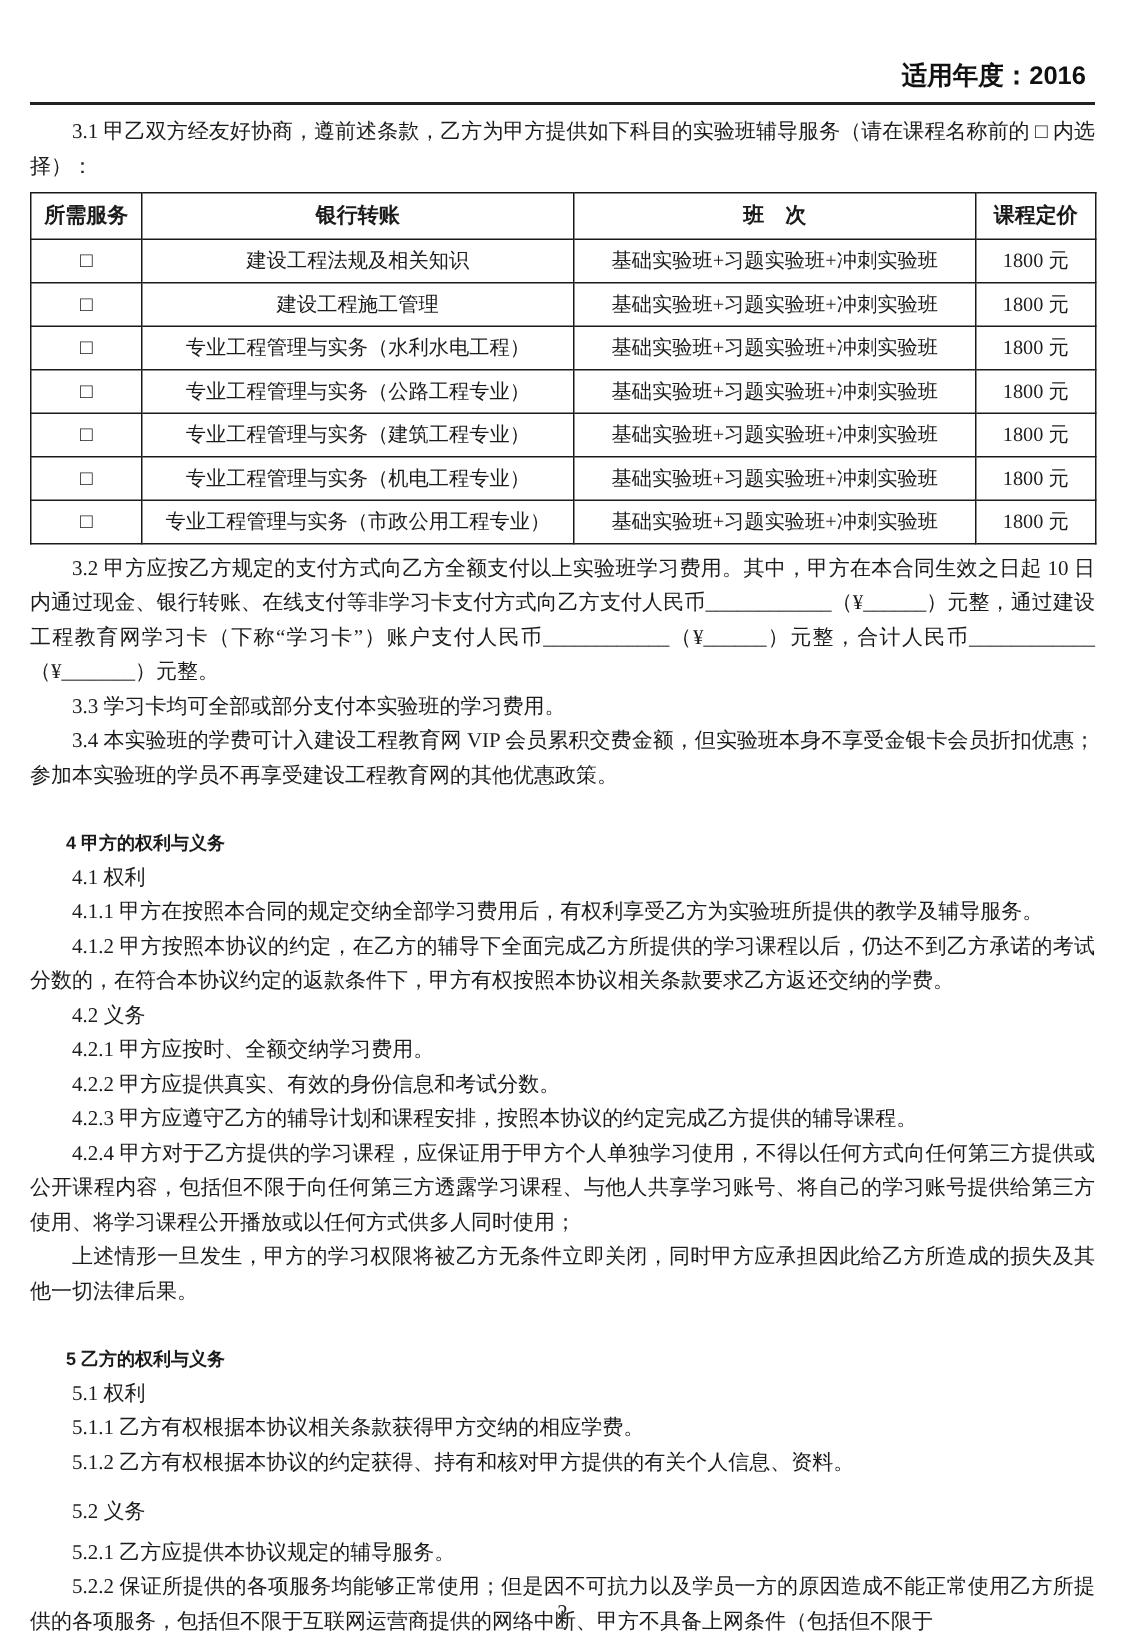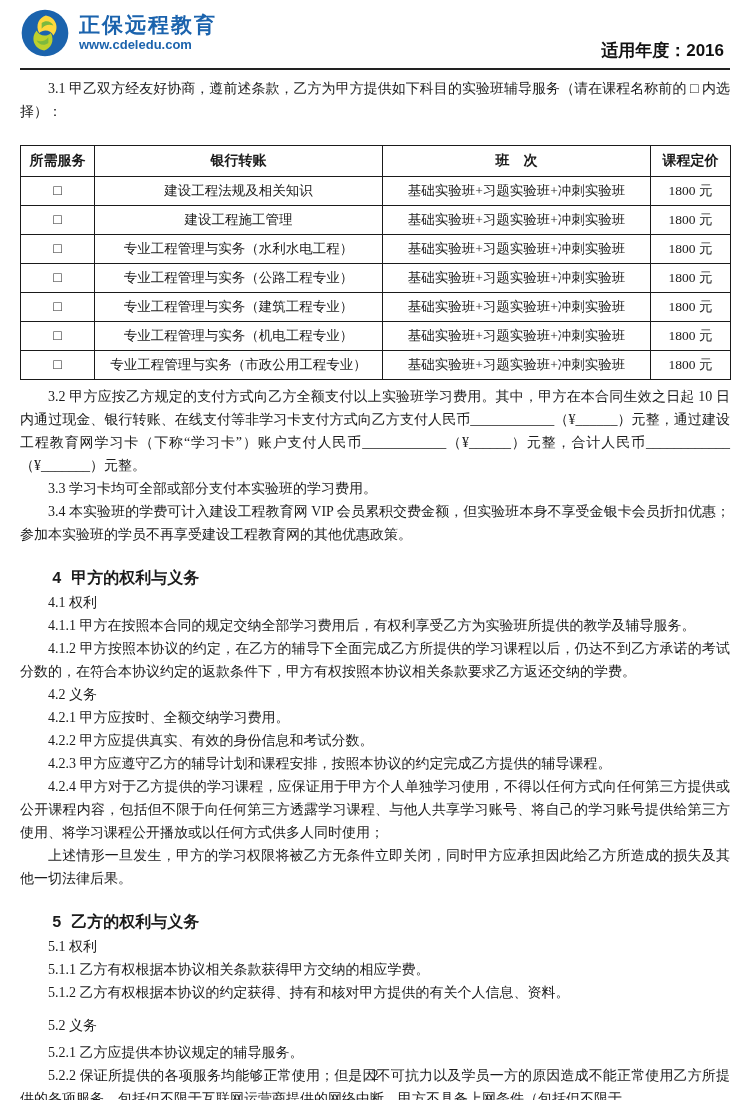--- a/index.html
+++ b/index.html
@@ -26,24 +26,24 @@
     position:absolute;right:6px;bottom:2px;
     font-family:"Liberation Sans","DejaVu Sans",sans-serif;
     font-size:17px;font-weight:bold;color:#111;
   }
   .rule{border:none;border-top:2px solid #222;margin:4px 0 0 0;}
   
   .para{
     font-size:14px;line-height:23px;text-align:justify;
     text-indent:2em;margin:0;
   }
-  .para.first{margin-top:7px;margin-bottom:22px;}
+  .para.first{margin-top:7px;margin-bottom:5px;}
   .heading{
-    font-family:Liberation Mono, monospace;
-    font-size:16px;font-weight:bold;line-height:23px;
+    font-family:Liberation Sans, sans-serif;
+    font-size:12px;font-weight:bold;line-height:23px;
     text-indent:2em;margin:22px 0 0 0;
   }
   .gap-sm{margin-top:10px;margin-bottom:4px;}
   
   table.courses{
     width:100%;border-collapse:collapse;margin:4px 0 5px 0;
     font-size:13.5px;table-layout:fixed;
   }
   table.courses td,table.courses th{
     border:1.5px solid #1a1a1a;text-align:center;vertical-align:middle;
@@ -58,33 +58,20 @@
     position:absolute;bottom:16px;left:0;width:100%;
     text-align:center;font-size:14px;color:#222;
   }
 </style>
 </head>
 <body>
 
 <div class="page">
 
   <div class="hdr">
-    <div class="brand">
-      <svg class="logo-circle" viewBox="0 0 60 60">
-        <circle cx="30" cy="30" r="28" fill="#1b63ad"></circle>
-        <path d="M31 9 C 43 11, 48 24, 40 33 C 37 26, 28 25, 23 30 C 18 21, 23 11, 31 9 Z" fill="#ffd83d"></path>
-        <path d="M29 51 C 17 49, 12 36, 20 27 C 23 34, 32 35, 37 30 C 42 39, 37 49, 29 51 Z" fill="#bdd02c"></path>
-        <path d="M26 18 C 31 14, 38 16, 40 21 C 34 19, 29 21, 26 25 Z" fill="#7cb93e"></path>
-        <path d="M34 42 C 29 46, 22 44, 20 39 C 26 41, 31 39, 34 35 Z" fill="#7cb93e"></path>
-      </svg>
-      <div class="brand-text">
-        <span class="brand-name">正保远程教育</span>
-        <span class="brand-url">www.cdeledu.com</span>
-      </div>
-    </div>
     <span class="year">适用年度：2016</span>
   </div>
   <hr class="rule">
 
   <p class="para first">3.1 甲乙双方经友好协商，遵前述条款，乙方为甲方提供如下科目的实验班辅导服务（请在课程名称前的 □ 内选择）：</p>
 
   <table class="courses">
     <colgroup>
       <col style="width:74px">
         <col style="width:288px">

